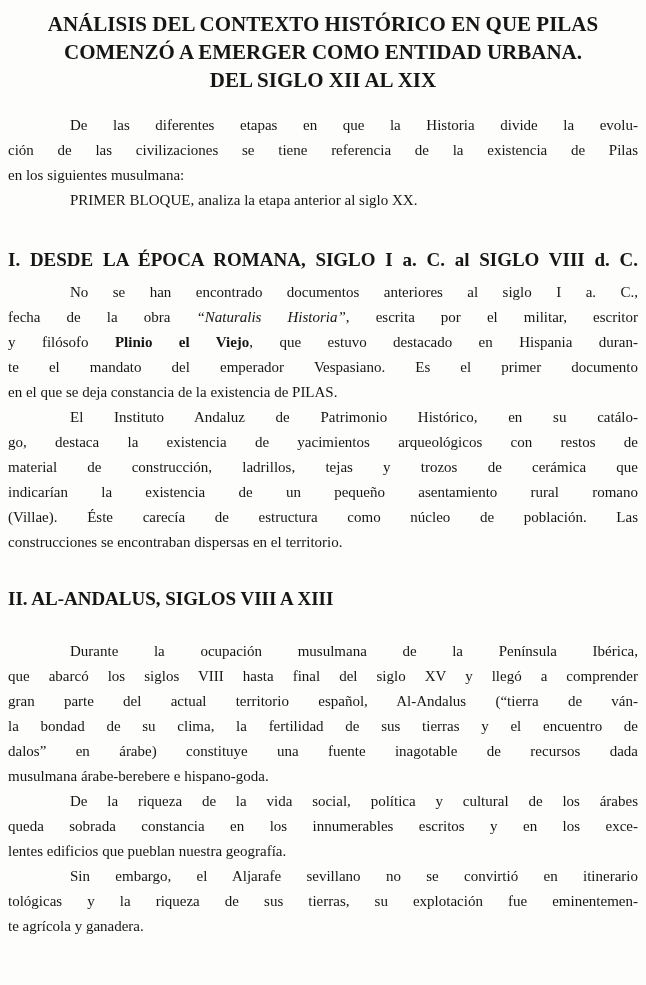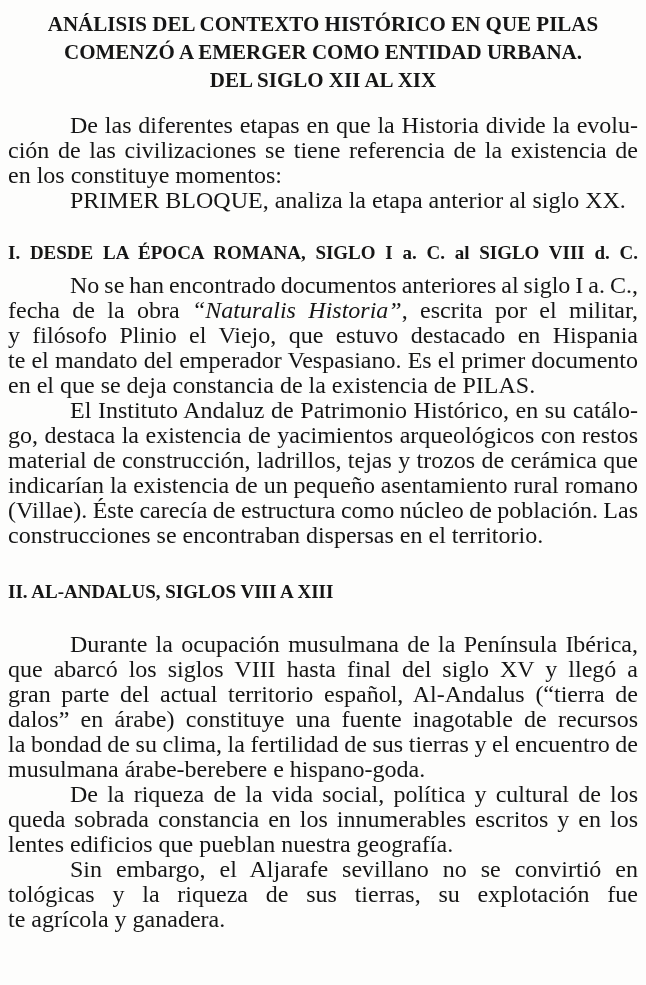--- a/index.html
+++ b/index.html
@@ -9,21 +9,21 @@
     height: 985px;
     box-sizing: border-box;
     background: #fdfdfc;
     color: #161616;
     font-family: "Liberation Serif", "DejaVu Serif", serif;
     padding: 10px 8px 8px 8px;
     overflow: hidden;
   }
   
   .line {
-    font-size: 24px;
+    font-size: 15px;
     line-height: 25px;
     height: 25px;
     overflow: hidden;
     text-align: justify;
     text-align-last: justify;
     word-spacing: -1px;
   }
   .line::after { content: ""; display: inline-block; width: 100%; height: 0; }
   .line.last { text-align: left; text-align-last: left; word-spacing: 0; }
   .line.last::after { content: none; }
@@ -35,45 +35,45 @@
     font-weight: bold;
     line-height: 28px;
     height: 28px;
     text-align: center;
     text-align-last: center;
   }
 
   .heading .line { font-weight: bold; font-size: 19px; }
 
   .it { font-style: italic; }
-  .bd { font-weight: normal; }
+  .bd { font-weight: bold; }
 
   
   .mt-intro   { margin-top: 19px; }
   .mt-primer  { }
-  .mt-head1   { margin-top: 27px; }
+  .mt-head1   { margin-top: 34px; }
   .mt-para1   { margin-top: 8px; }
   .mt-head2   { margin-top: 31px; }
   .mt-para5   { margin-top: 28px; }
 </style>
 </head>
 <body>
 
 <div class="page">
 
   <div class="title">
     <div class="tline">ANÁLISIS DEL CONTEXTO HISTÓRICO EN QUE PILAS</div>
     <div class="tline">COMENZÓ A EMERGER COMO ENTIDAD URBANA.</div>
     <div class="tline">DEL SIGLO XII AL XIX</div>
   </div>
 
   <div class="para mt-intro">
     <div class="line indent">De las diferentes etapas en que la Historia divide la evolu-</div>
     <div class="line">ción de las civilizaciones se tiene referencia de la existencia de Pilas</div>
-    <div class="line last">en los constituye momentos:</div>
+    <div class="line last">en los siguientes musulmana:</div>
   </div>
 
   <div class="para mt-primer">
     <div class="line last indent">PRIMER BLOQUE, analiza la etapa anterior al siglo XX.</div>
   </div>
 
   <div class="heading mt-head1">
     <div class="line">I. DESDE LA ÉPOCA ROMANA, SIGLO I a. C. al SIGLO VIII d. C.</div>
   </div>
 
@@ -95,22 +95,22 @@
   </div>
 
   <div class="heading mt-head2">
     <div class="line last">II. AL-ANDALUS, SIGLOS VIII A XIII</div>
   </div>
 
   <div class="para mt-para5">
     <div class="line indent">Durante la ocupación musulmana de la Península Ibérica,</div>
     <div class="line">que abarcó los siglos VIII hasta final del siglo XV y llegó a comprender</div>
     <div class="line">gran parte del actual territorio español, Al-Andalus (“tierra de ván-</div>
+    <div class="line">la bondad de su clima, la fertilidad de sus tierras y el encuentro de</div>
     <div class="line">dalos” en árabe) constituye una fuente inagotable de recursos dada</div>
-    <div class="line">la bondad de su clima, la fertilidad de sus tierras y el encuentro de</div>
     <div class="line last">musulmana árabe-berebere e hispano-goda.</div>
   </div>
 
   <div class="para">
     <div class="line indent">De la riqueza de la vida social, política y cultural de los árabes</div>
     <div class="line">queda sobrada constancia en los innumerables escritos y en los exce-</div>
     <div class="line last">lentes edificios que pueblan nuestra geografía.</div>
   </div>
 
   <div class="para">

